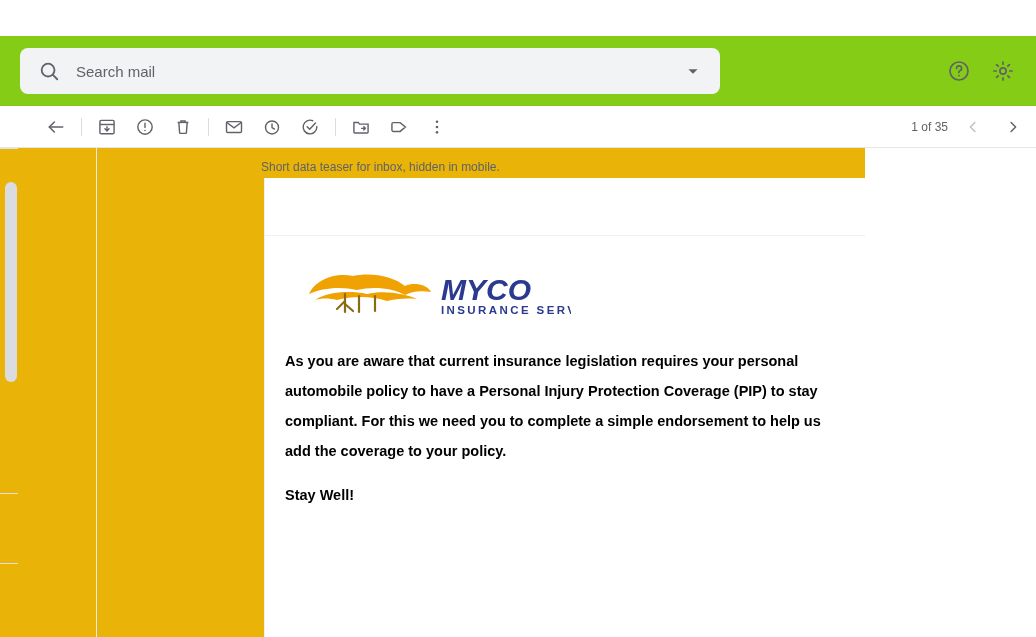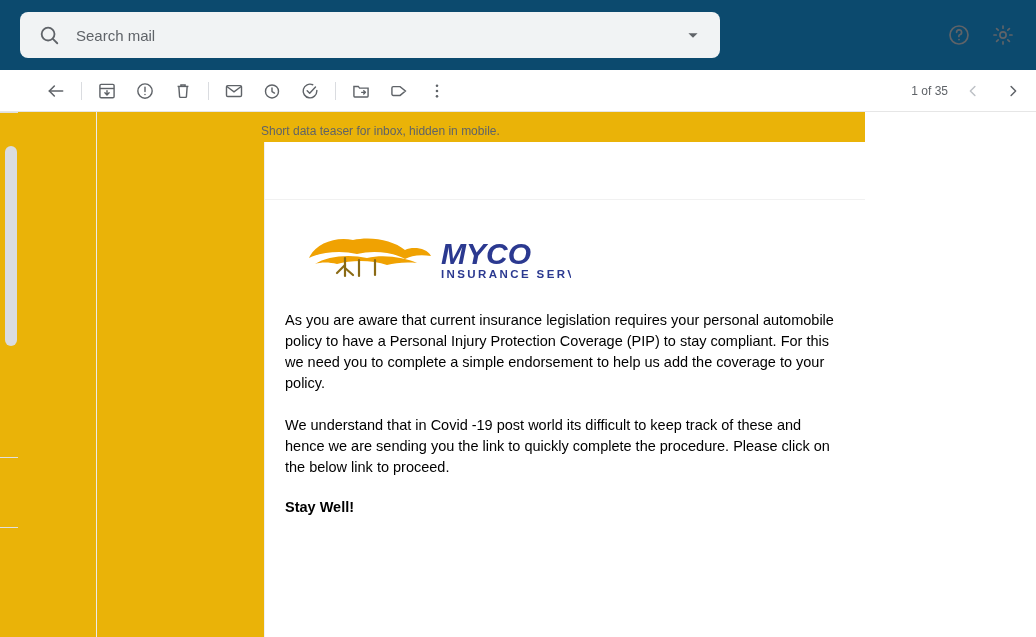--- a/index.html
+++ b/index.html
@@ -14,22 +14,23 @@
     font-family: "Liberation Sans", sans-serif;
     color: #202124;
     -webkit-font-smoothing: antialiased;
   }
 
   
   .topbar {
     height: 70px;
     display: flex;
     align-items: center;
-    background: #0c4a6e;
+    background: #84cc16;
     position: relative;
+    margin-top: 36px;
   }
   .search-wrap {
     margin-left: 20px;
     width: 700px;
     height: 46px;
     background: #f1f3f4;
     border-radius: 8px;
     display: flex;
     align-items: center;
     padding: 0 8px 0 10px;
@@ -180,22 +181,22 @@
   .logo {
     margin: 4px 16px 26px 16px;
     width: 270px;
     height: 56px;
     position: relative;
   }
   .logo svg { display: block; }
 
   .para {
     font-size: 14.5px;
-    line-height: 21px;
-    font-weight: normal;
+    line-height: 30px;
+    font-weight: bold;
     color: #000000;
     margin: 16px 0 21px 0;
     max-width: 552px;
   }
   .link-line { margin: 0 0 42px 0; }
   .pip-link {
     font-size: 14.5px;
     font-weight: bold;
     color: #1155cc;
     text-decoration: underline;
@@ -387,21 +388,20 @@
             <path d="M44 40 L52 47"></path>
             <path d="M58 32 L58 48"></path>
             <path d="M74 32 L74 47"></path>
           </g>
           <text x="140" y="36" font-family="'Liberation Sans', sans-serif" font-size="30" font-weight="bold" font-style="italic" fill="#2b3990">MYCO</text>
           <text x="140" y="50" font-family="'Liberation Sans', sans-serif" font-size="11.5" font-weight="bold" letter-spacing="2.4" fill="#2b3990">INSURANCE SERVICES</text>
         </svg>
       </div>
 
       <p class="para">As you are aware that current insurance legislation requires your personal automobile policy to have a Personal Injury Protection Coverage (PIP) to stay compliant. For this we need you to complete a simple endorsement to help us add the coverage to your policy.</p>
-      <p class="para">We understand that in Covid -19 post world its difficult to keep track of these and hence we are sending you the link to quickly complete the procedure. Please click on the below link to proceed.</p>
 
 
       <p class="sign">Stay Well!</p>
     </div>
   </div>
 
   <div class="right-gap"></div>
 </div>
 
 </body></html>

